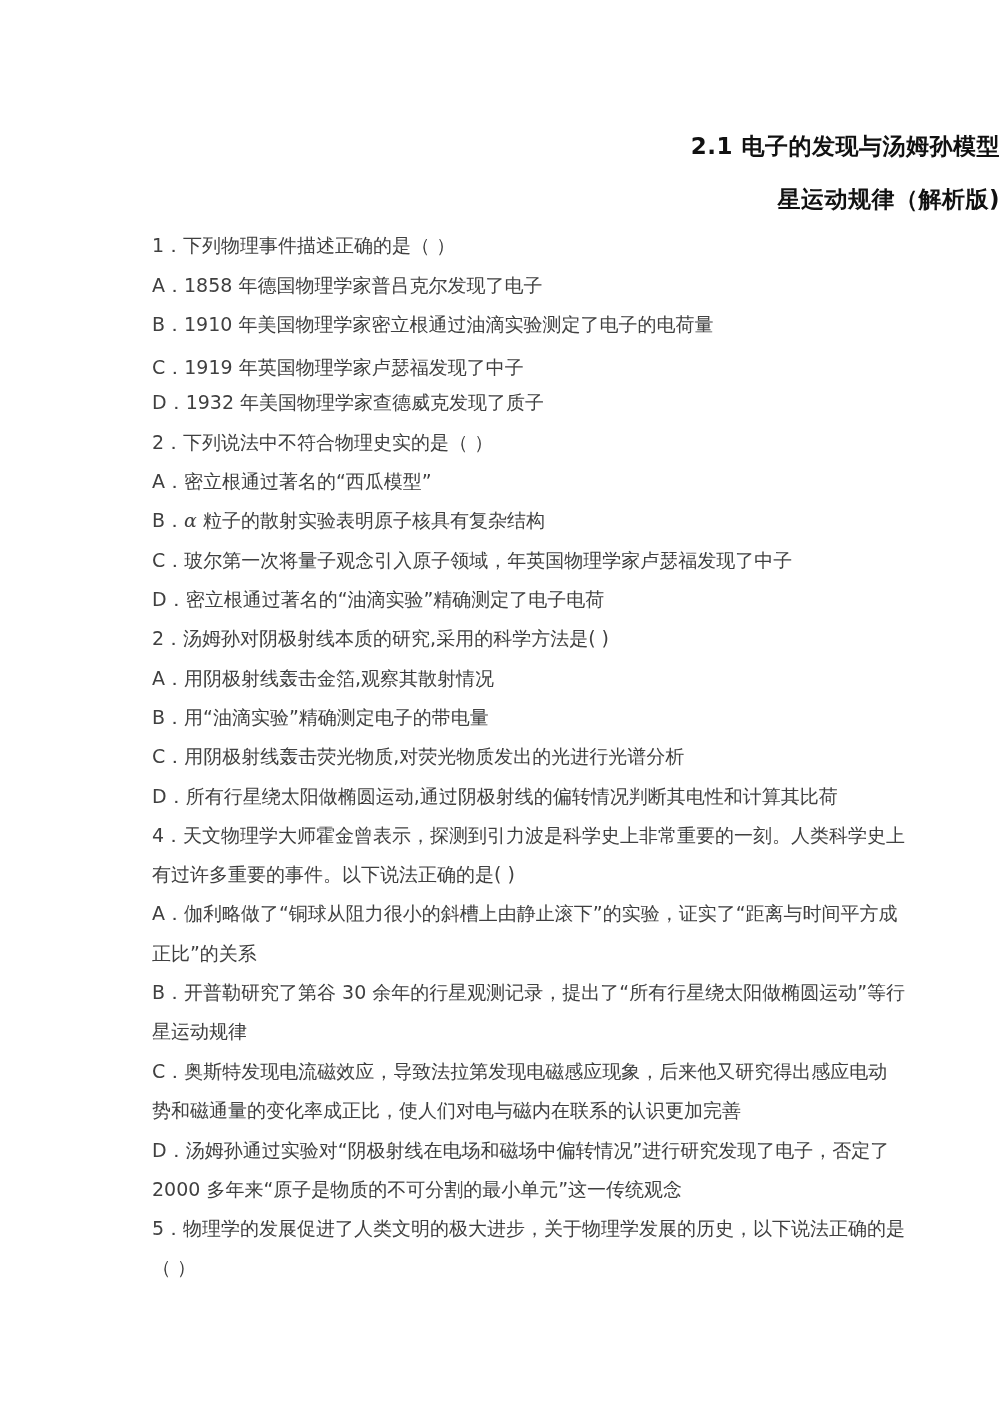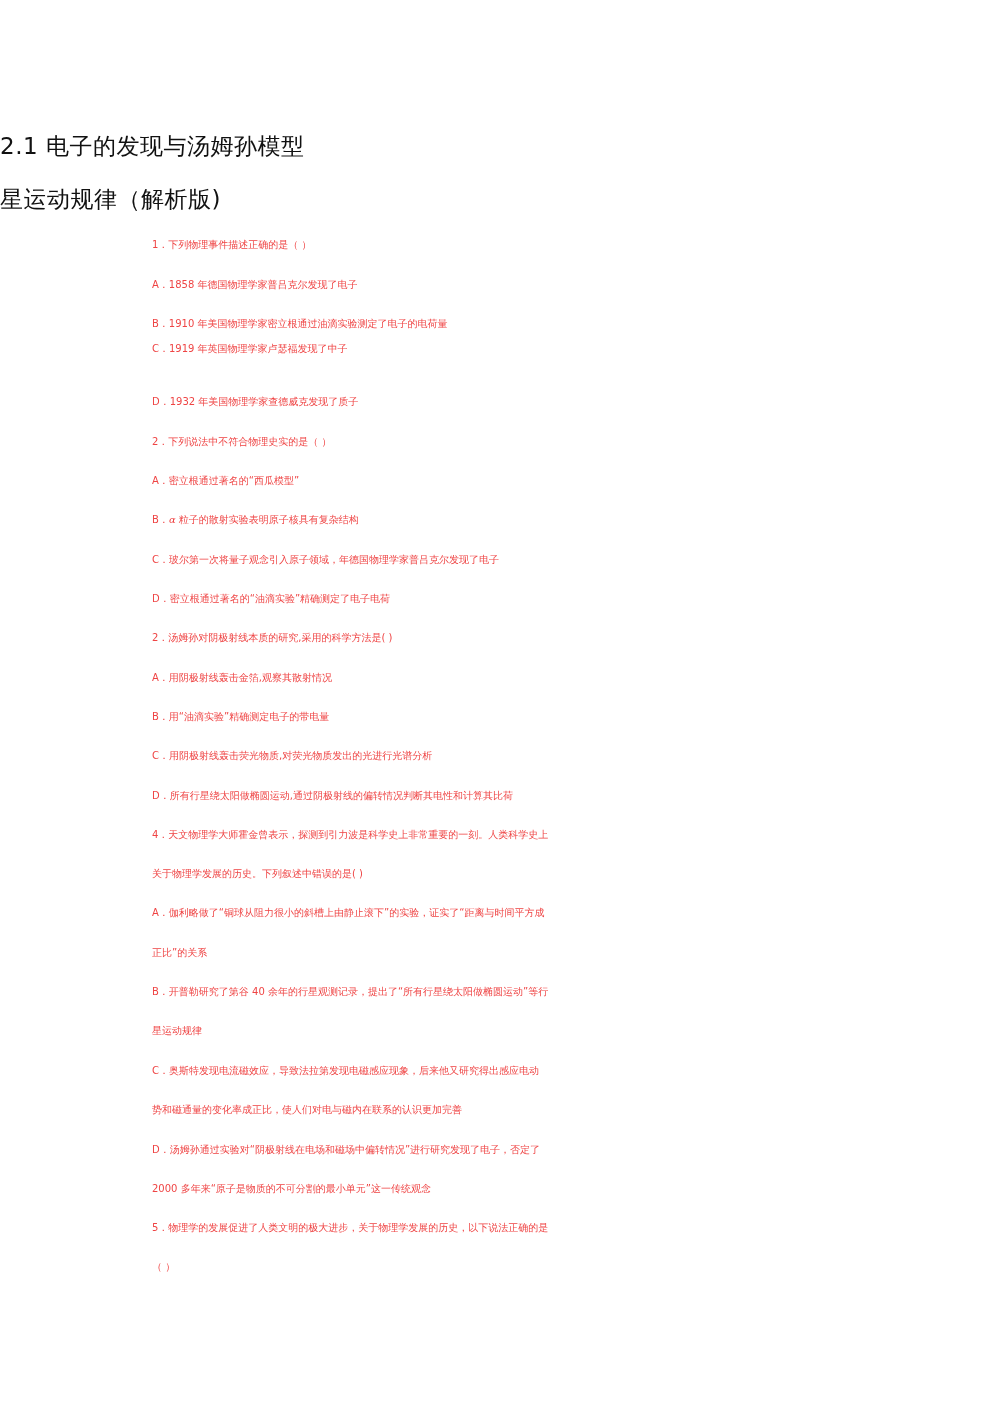--- a/index.html
+++ b/index.html
@@ -1,56 +1,56 @@
 <!DOCTYPE html>
 <html><head>
   <meta charset="utf-8">
   <style>
     html, body { margin: 0; padding: 0; background: #ffffff; }
     body { width: 1000px; height: 1414px; position: relative; overflow: hidden;
            font-family: "DejaVu Sans", "Liberation Sans", sans-serif; color: #1a1a1a; }
-    .title { position: absolute; left: 0; width: 1000px; text-align: left;
-             font-weight: normal; font-size: 23px; letter-spacing: 0.5px; color: #111; }
+    .title { position: absolute; left: 0; width: 1000px; text-align: right;
+             font-weight: bold; font-size: 23px; letter-spacing: 0.5px; color: #111; }
     .t1 { top: 131px; }
     .t2 { top: 184px; }
-    .line { position: absolute; left: 152px; font-size: 10px; white-space: nowrap; color: #ef4444; line-height: 20px; }
+    .line { position: absolute; left: 152px; font-size: 19px; white-space: nowrap; color: #404040; line-height: 20px; }
     .alpha { font-family: "DejaVu Serif", serif; font-style: italic; }
   </style>
 </head>
 <body>
 
 <div>
   <div class="title t1">2.1 电子的发现与汤姆孙模型</div>
   <div class="title t2">星运动规律（解析版)</div>
 
   <div class="line" style="top:235px">1．下列物理事件描述正确的是（        ）</div>
   <div class="line" style="top:275px">A．1858 年德国物理学家普吕克尔发现了电子</div>
   <div class="line" style="top:314px">B．1910 年美国物理学家密立根通过油滴实验测定了电子的电荷量</div>
-  <div class="line" style="top:339px">C．1919 年英国物理学家卢瑟福发现了中子</div>
+  <div class="line" style="top:357px">C．1919 年英国物理学家卢瑟福发现了中子</div>
   <div class="line" style="top:392px">D．1932 年美国物理学家查德威克发现了质子</div>
 
   <div class="line" style="top:432px">2．下列说法中不符合物理史实的是（      ）</div>
   <div class="line" style="top:471px">A．密立根通过著名的“西瓜模型”</div>
   <div class="line" style="top:510px">
     <span>B．</span><span class="alpha">α</span>&nbsp;<span>粒子的散射实验表明原子核具有复杂结构</span>
   </div>
-  <div class="line" style="top:550px">C．玻尔第一次将量子观念引入原子领域，年德国物理学家普吕克尔发现了电子</div>
+  <div class="line" style="top:550px">C．玻尔第一次将量子观念引入原子领域，年英国物理学家卢瑟福发现了中子</div>
   <div class="line" style="top:589px">D．密立根通过著名的“油滴实验”精确测定了电子电荷</div>
 
   <div class="line" style="top:628px">2．汤姆孙对阴极射线本质的研究,采用的科学方法是(       )</div>
   <div class="line" style="top:668px">A．用阴极射线轰击金箔,观察其散射情况</div>
   <div class="line" style="top:707px">B．用“油滴实验”精确测定电子的带电量</div>
   <div class="line" style="top:746px">C．用阴极射线轰击荧光物质,对荧光物质发出的光进行光谱分析</div>
   <div class="line" style="top:786px">D．所有行星绕太阳做椭圆运动,通过阴极射线的偏转情况判断其电性和计算其比荷</div>
 
   <div class="line" style="top:825px">4．天文物理学大师霍金曾表示，探测到引力波是科学史上非常重要的一刻。人类科学史上</div>
-  <div class="line" style="top:864px">关于物理学发展的历史。下列叙述中错误的是(     )</div>
+  <div class="line" style="top:864px">有过许多重要的事件。以下说法正确的是(     )</div>
   <div class="line" style="top:903px">A．伽利略做了“铜球从阻力很小的斜槽上由静止滚下”的实验，证实了“距离与时间平方成</div>
   <div class="line" style="top:943px">正比”的关系</div>
-  <div class="line" style="top:982px">B．开普勒研究了第谷 40 余年的行星观测记录，提出了“所有行星绕太阳做椭圆运动”等行</div>
+  <div class="line" style="top:982px">B．开普勒研究了第谷 30 余年的行星观测记录，提出了“所有行星绕太阳做椭圆运动”等行</div>
   <div class="line" style="top:1021px">星运动规律</div>
   <div class="line" style="top:1061px">C．奥斯特发现电流磁效应，导致法拉第发现电磁感应现象，后来他又研究得出感应电动</div>
   <div class="line" style="top:1100px">势和磁通量的变化率成正比，使人们对电与磁内在联系的认识更加完善</div>
   <div class="line" style="top:1140px">D．汤姆孙通过实验对“阴极射线在电场和磁场中偏转情况”进行研究发现了电子，否定了</div>
   <div class="line" style="top:1179px">2000 多年来“原子是物质的不可分割的最小单元”这一传统观念</div>
 
   <div class="line" style="top:1218px">5．物理学的发展促进了人类文明的极大进步，关于物理学发展的历史，以下说法正确的是</div>
   <div class="line" style="top:1257px">（     ）</div>
 </div>
 

